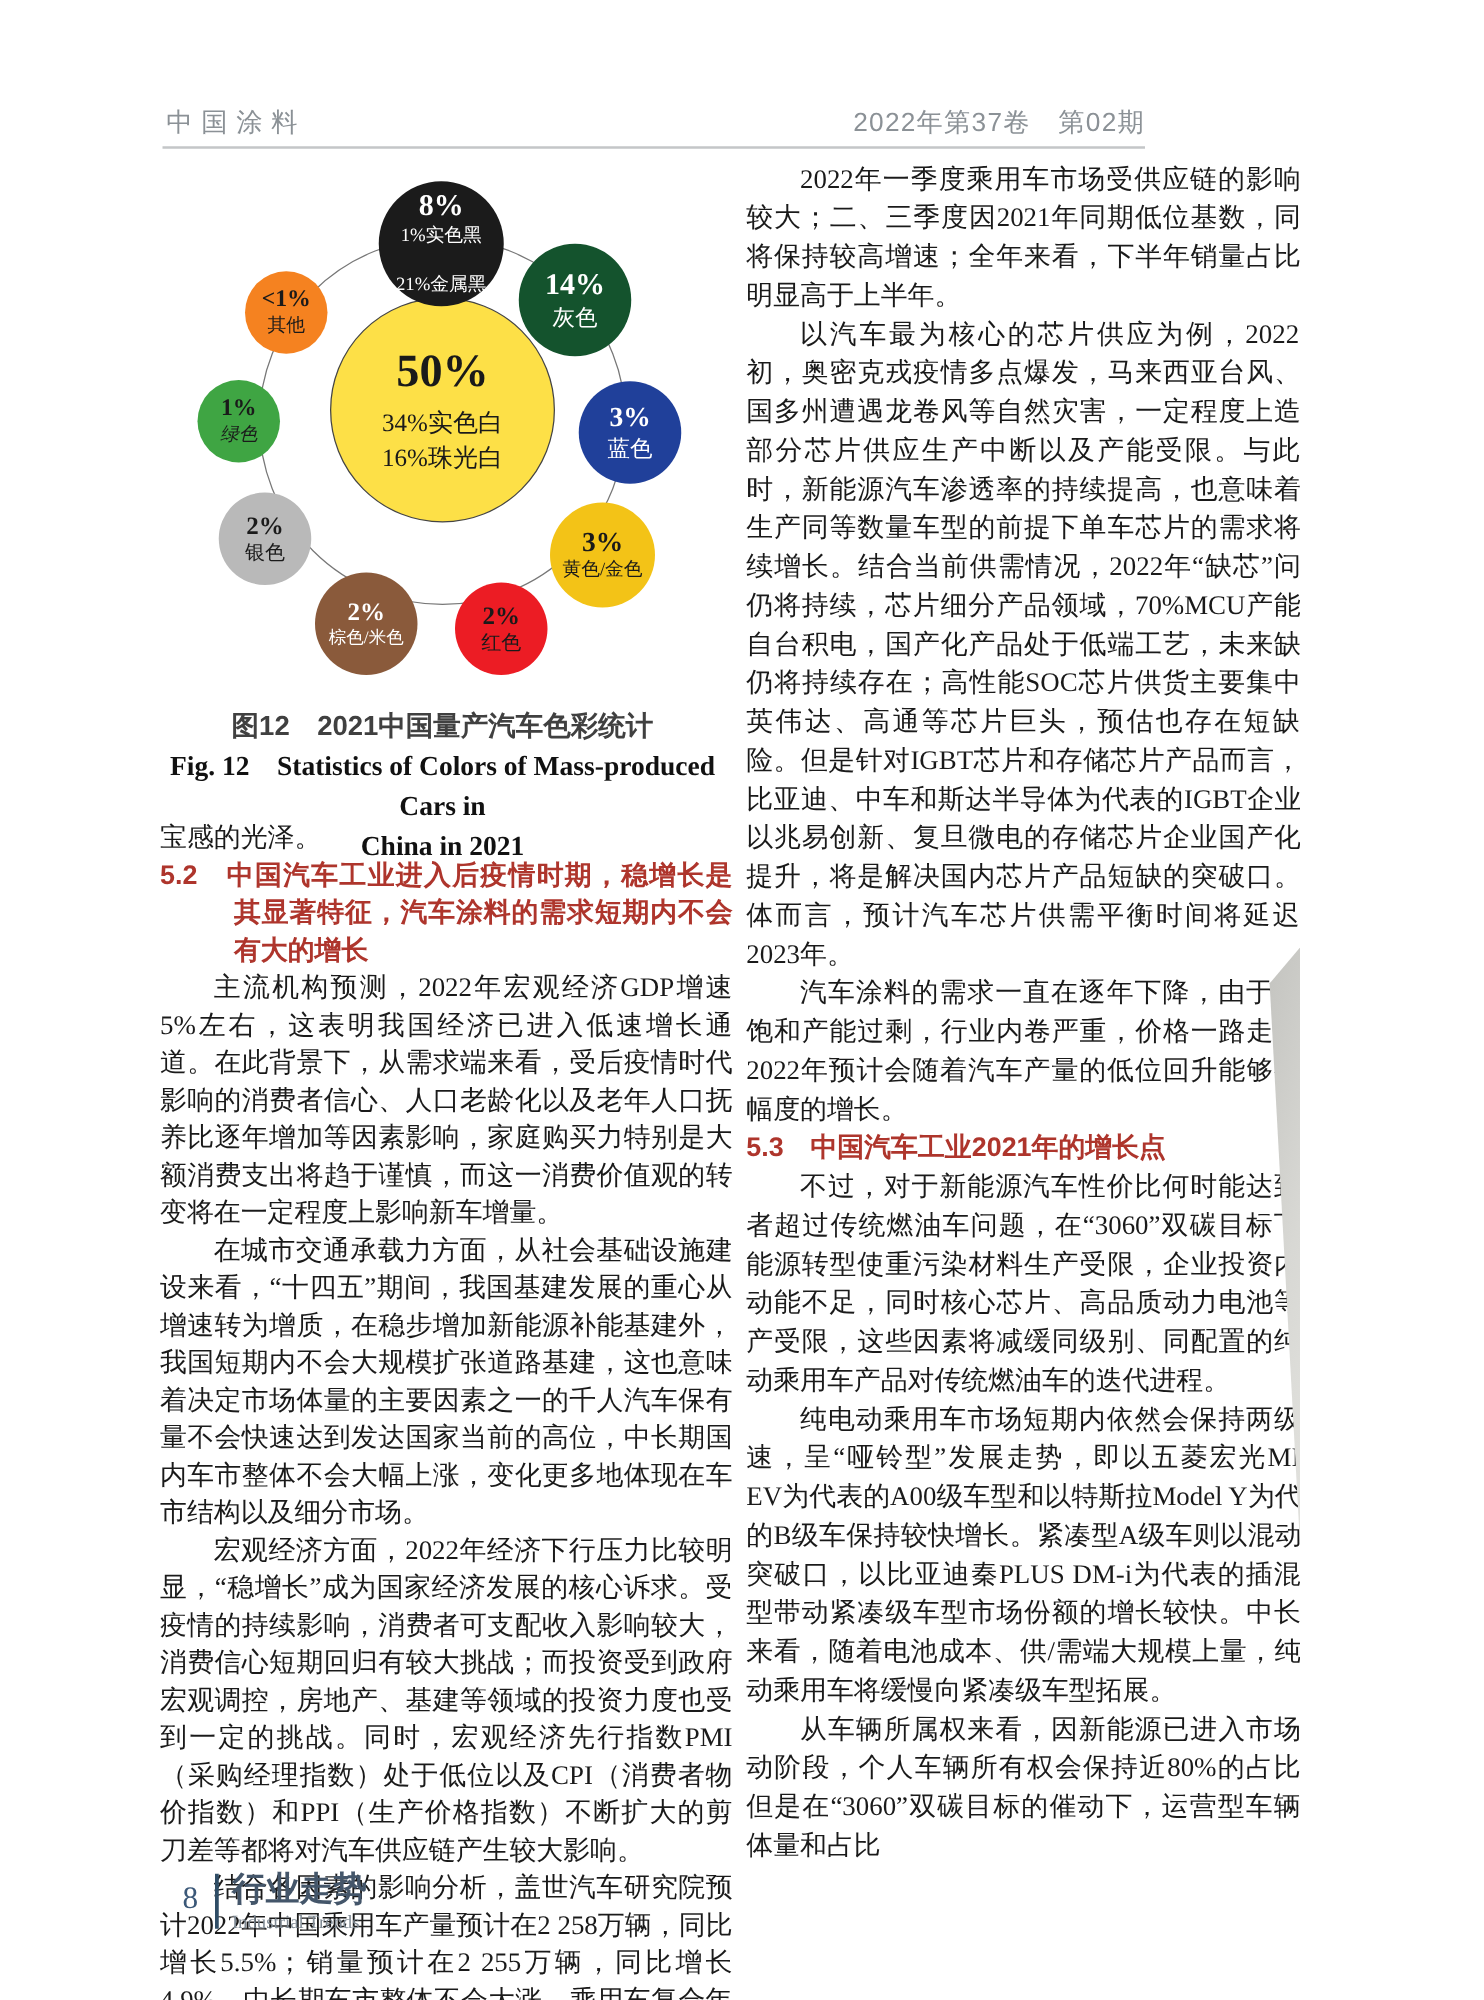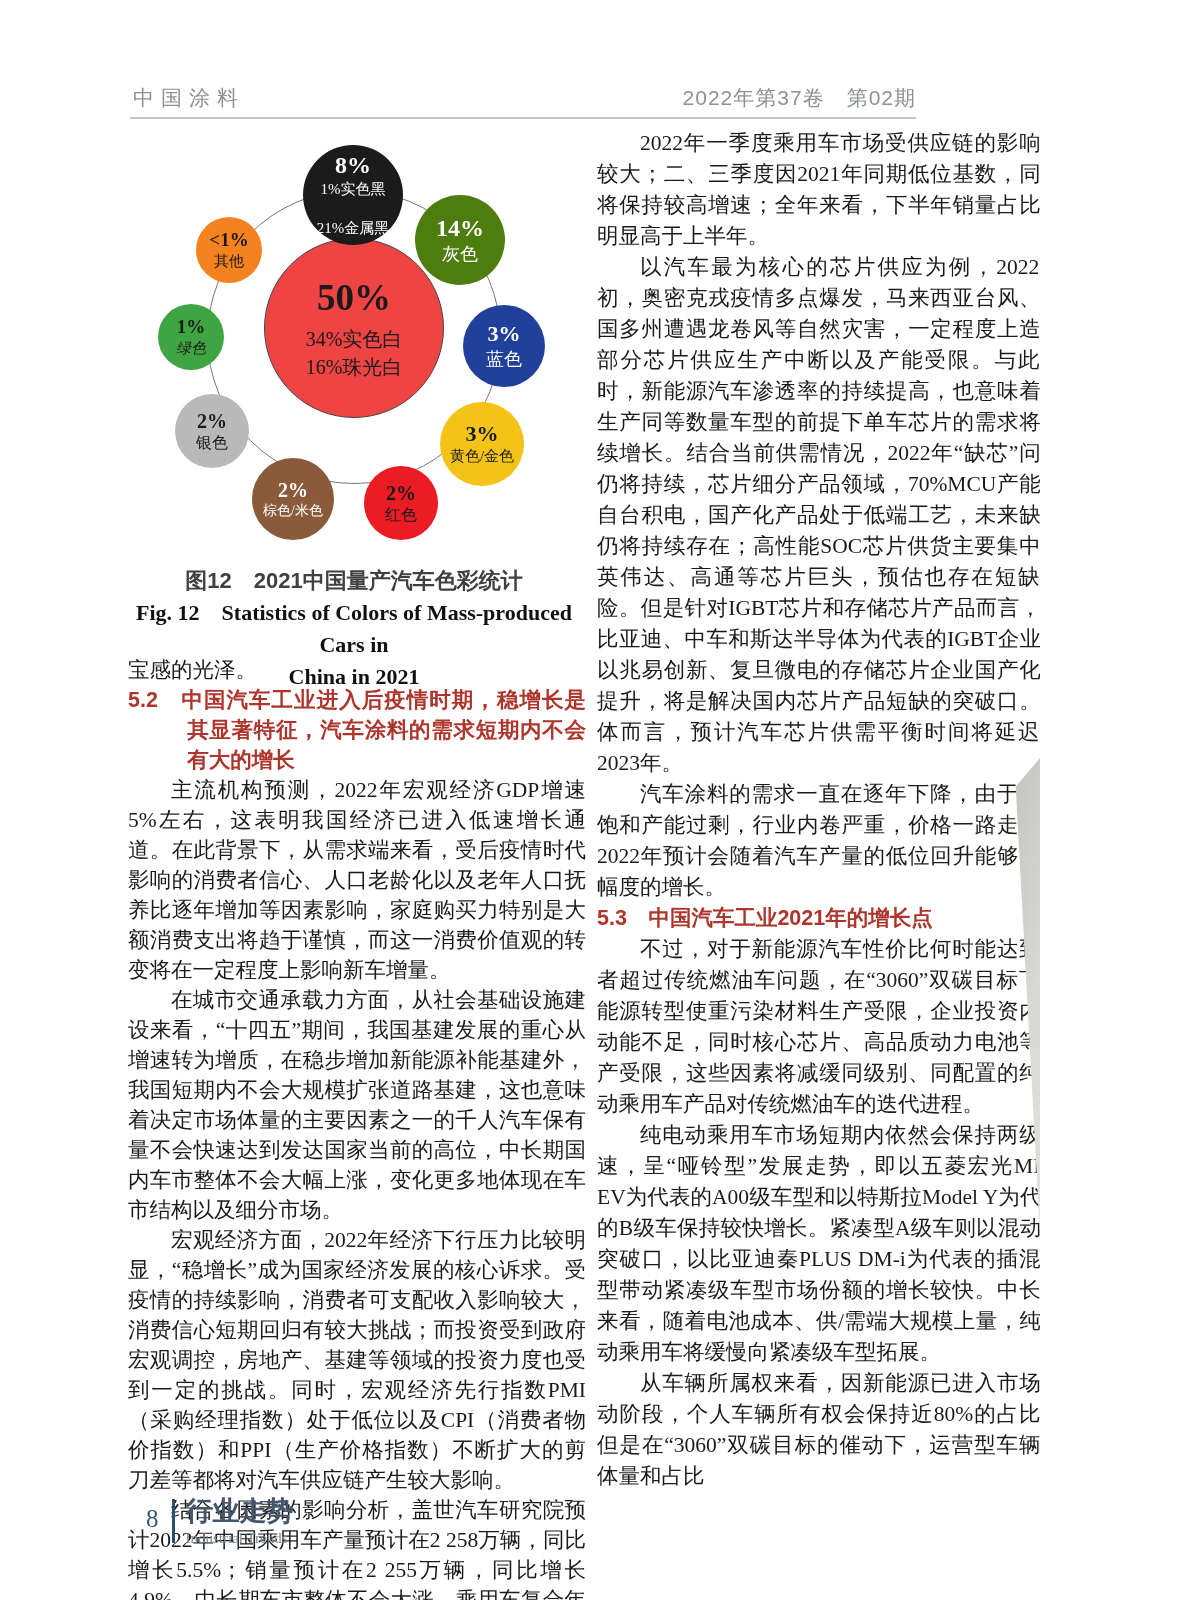--- a/index.html
+++ b/index.html
@@ -25,21 +25,21 @@
   }
 
   
   .figure { position:absolute; left:128px; top:140px; width:452px; height:424px; }
   .ring {
     position:absolute; left:79px; top:50px; width:292px; height:292px;
     border:1.5px solid #777; border-radius:50%;
   }
   .center-bubble {
     position:absolute; left:136px; top:98px; width:178px; height:178px;
-    background:#ef4444; border:1.5px solid #444; border-radius:50%;
+    background:#fde047; border:1.5px solid #444; border-radius:50%;
     display:flex; flex-direction:column; align-items:center; justify-content:center;
     text-align:center;
   }
   .center-pct { font-size:37px; font-weight:600; margin-bottom:6px; }
   .center-sub { font-size:20px; line-height:1.4; white-space:pre-line; }
   .bubble {
     position:absolute; border-radius:50%;
     display:flex; flex-direction:column; align-items:center; justify-content:center;
     text-align:center;
   }
@@ -108,21 +108,21 @@
       <div class="center-pct">50%</div>
       <div class="center-sub">34%实色白
 16%珠光白</div>
     </div>
     <div>
         <div class="bubble" style="left: 175px; top: 5px; width: 100px; height: 100px; background: rgb(27, 27, 27); color: rgb(255, 255, 255);">
           <div class="bubble-pct" style="font-size: 24px;">8%</div>
           <div class="bubble-label" style="font-size: 15px;">1%实色黑</div>
           <div class="bubble-label" style="font-size: 15px; margin-top: 20px;">21%金属黑</div>
         </div>
-        <div class="bubble" style="left: 287px; top: 55px; width: 90px; height: 90px; background: #4d7c0f; color: rgb(255, 255, 255);">
+        <div class="bubble" style="left: 287px; top: 55px; width: 90px; height: 90px; background: #14532d; color: rgb(255, 255, 255);">
           <div class="bubble-pct" style="font-size: 24px;">14%</div>
           <div class="bubble-label" style="font-size: 18px;">灰色</div>
         </div>
         <div class="bubble" style="left: 335px; top: 165px; width: 82px; height: 82px; background: rgb(32, 64, 154); color: rgb(255, 255, 255);">
           <div class="bubble-pct" style="font-size: 22px;">3%</div>
           <div class="bubble-label" style="font-size: 18px;">蓝色</div>
         </div>
         <div class="bubble" style="left: 312px; top: 262px; width: 84px; height: 84px; background: rgb(243, 195, 23); color: rgb(26, 26, 26);">
           <div class="bubble-pct" style="font-size: 22px;">3%</div>
           <div class="bubble-label" style="font-size: 15px;">黄色/金色</div>

